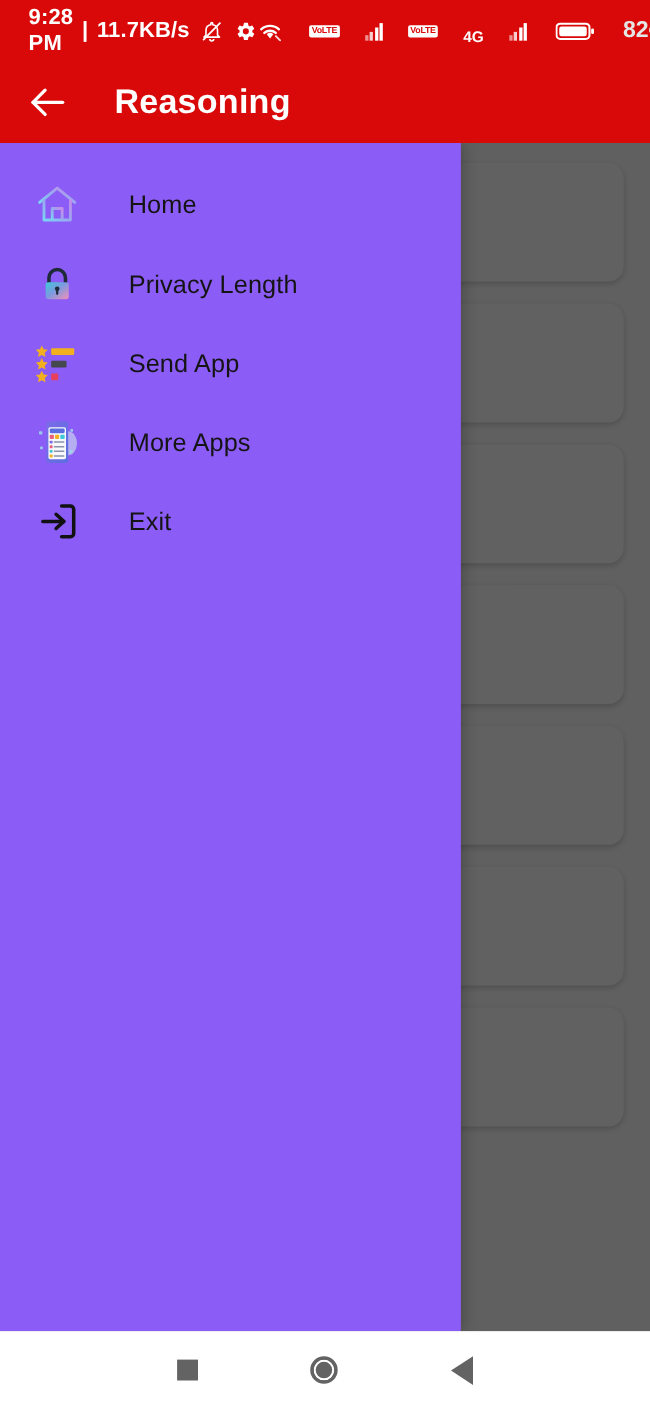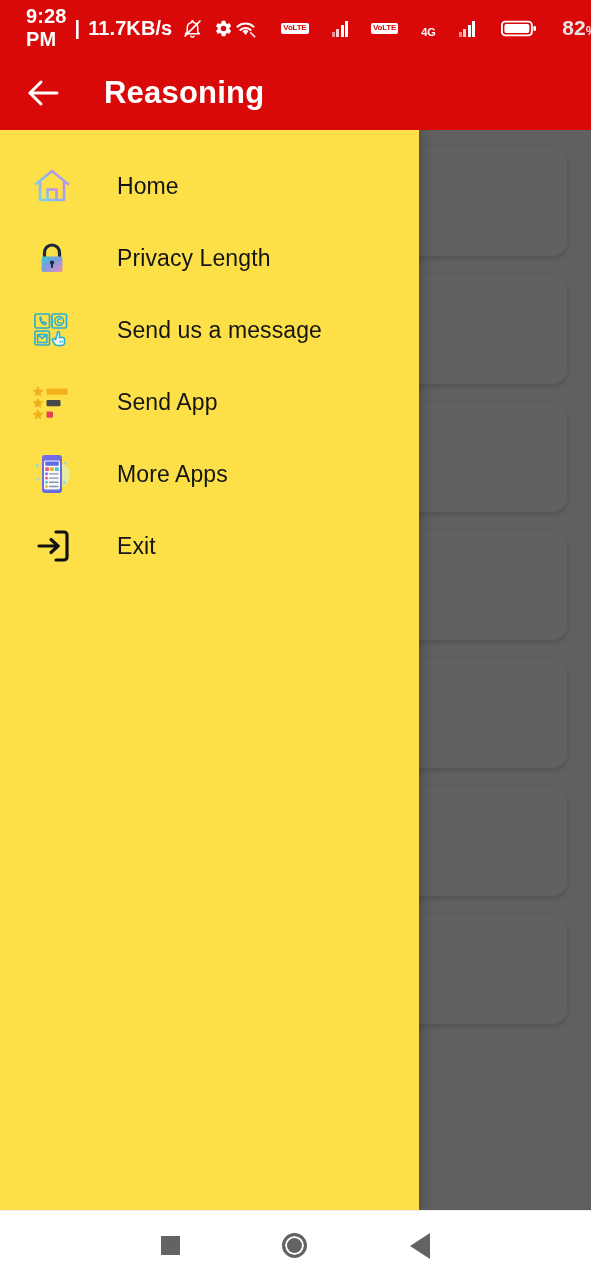--- a/index.html
+++ b/index.html
@@ -58,21 +58,21 @@
   #scrim {
     position:absolute; left:0; top:130px;
     width:591px; height:1080px;
     background:rgba(0,0,0,0.60);
   }
 
   
   #drawer {
     position:absolute; left:0; top:130px;
     width:419px; height:1080px;
-    background:#fde047;
+    background:#8b5cf6;
     box-shadow:3px 0 12px rgba(0,0,0,0.22);
     padding-top:20px;
   }
   .drawer-item {
     height:72px;
     display:flex;
     align-items:center;
     padding-left:27px;
     cursor:pointer;
   }
@@ -240,38 +240,20 @@
           </defs>
           <path d="M14.5 21 V16.5 a7.5 7.5 0 0 1 15 0 V21" fill="none" stroke="#1E2A3A" stroke-width="3.2" stroke-linecap="round"></path>
           <rect x="11.5" y="20.5" width="21" height="15.5" rx="2.2" fill="url(#gLock)"></rect>
           <circle cx="22" cy="26.5" r="2.1" fill="#1E2A3A"></circle>
           <rect x="21" y="27.5" width="2" height="4.6" rx="1" fill="#1E2A3A"></rect>
         </svg>
       </span>
       <span class="drawer-label">Privacy Length</span>
     </div>
 
-    <div class="drawer-item">
-      <span class="drawer-icon">
-        <svg width="46" height="46" viewBox="0 0 46 46">
-          <g fill="none" stroke="#2AAFD8" stroke-width="1.7">
-            <rect x="6" y="7" width="14.5" height="14" rx="1.5"></rect>
-            <rect x="23" y="7" width="14.5" height="14" rx="1.5"></rect>
-            <rect x="6" y="24" width="14.5" height="14" rx="1.5"></rect>
-          </g>
-          <path d="M11 11.5 c0.6 3 2.6 5.5 5 6.3 l1.2-1.6 -2.3-1.4 -1 1 c-1-0.7-1.8-1.6-2.3-2.7 l1-0.9 -1.4-2.3z" fill="none" stroke="#2AAFD8" stroke-width="1.5" stroke-linejoin="round"></path>
-          <circle cx="30.2" cy="14" r="4.4" fill="none" stroke="#2AAFD8" stroke-width="1.5"></circle>
-          <path d="M32.2 12.3 a2.2 2.2 0 1 0 0.3 3 " fill="none" stroke="#2AAFD8" stroke-width="1.3"></path>
-          <path d="M8.6 27.4 h9.3 v8.2 h-9.3z M8.6 27.4 l4.65 4.1 4.65 -4.1" fill="none" stroke="#2AAFD8" stroke-width="1.5" stroke-linejoin="round"></path>
-          <path d="M28.5 25.5 c0-1.2 2-1.2 2 0 v5.2 l1.5-0.3 c2.2-0.4 3.6 0.6 3.6 2.4 v2.4 c0 2-1.4 3.3-3.4 3.3 h-3.6 c-1.6 0-2.6-0.7-3.3-2 l-1.8-3.4 c-0.5-1 0.6-2 1.6-1.4 l1.4 0.9z" fill="#ffffff" stroke="#2AAFD8" stroke-width="1.6" stroke-linejoin="round"></path>
-          <path d="M31.2 33.4 v2.4 M33.3 33.6 v2.2" stroke="#2AAFD8" stroke-width="1.2"></path>
-        </svg>
-      </span>
-      <span class="drawer-label">Send us a message</span>
-    </div>
 
     <div class="drawer-item">
       <span class="drawer-icon">
         <svg width="46" height="44" viewBox="0 0 46 44">
           <g fill="#F2B01E">
             <path d="M9 6 l1.7 3.5 3.8 0.5 -2.8 2.7 0.7 3.8 -3.4-1.8 -3.4 1.8 0.7-3.8 -2.8-2.7 3.8-0.5z"></path>
             <path d="M9 17.5 l1.7 3.5 3.8 0.5 -2.8 2.7 0.7 3.8 -3.4-1.8 -3.4 1.8 0.7-3.8 -2.8-2.7 3.8-0.5z"></path>
             <path d="M9 29 l1.7 3.5 3.8 0.5 -2.8 2.7 0.7 3.8 -3.4-1.8 -3.4 1.8 0.7-3.8 -2.8-2.7 3.8-0.5z"></path>
           </g>
           <rect x="17.5" y="8.5" width="21" height="6.2" rx="1" fill="#F2B01E"></rect>
@@ -370,21 +352,21 @@
       <span style="display:inline-flex;align-items:flex-end;gap:1.5px;height:17px;">
         <i style="display:block;width:3px;height:5px;background:#ffffff;opacity:0.55;"></i>
         <i style="display:block;width:3px;height:8px;background:#ffffff;opacity:0.8;"></i>
         <i style="display:block;width:3px;height:12px;background:#ffffff;"></i>
         <i style="display:block;width:3px;height:16px;background:#ffffff;"></i>
       </span>
 
       <span class="sig-badge">
         <span style="display:block;">VoLTE</span>
       </span>
-      <span style="color:#ffffff;font-size:11px;font-weight:bold;align-self:flex-start;margin-top:10px;">4G</span>
+      <span style="color:#ffffff;font-size:14px;font-weight:bold;align-self:flex-start;margin-top:10px;">4G</span>
       <span style="display:inline-flex;align-items:flex-end;gap:1.5px;height:17px;">
         <i style="display:block;width:3px;height:5px;background:#ffffff;opacity:0.55;"></i>
         <i style="display:block;width:3px;height:8px;background:#ffffff;opacity:0.8;"></i>
         <i style="display:block;width:3px;height:12px;background:#ffffff;"></i>
         <i style="display:block;width:3px;height:16px;background:#ffffff;"></i>
       </span>
 
       <span style="display:inline-flex;align-items:center;margin-left:3px;">
         <svg width="36" height="19" viewBox="0 0 36 19">
           <rect x="0.9" y="2.6" width="30" height="13.8" rx="3.4" fill="none" stroke="#ffffff" stroke-width="1.9"></rect>

